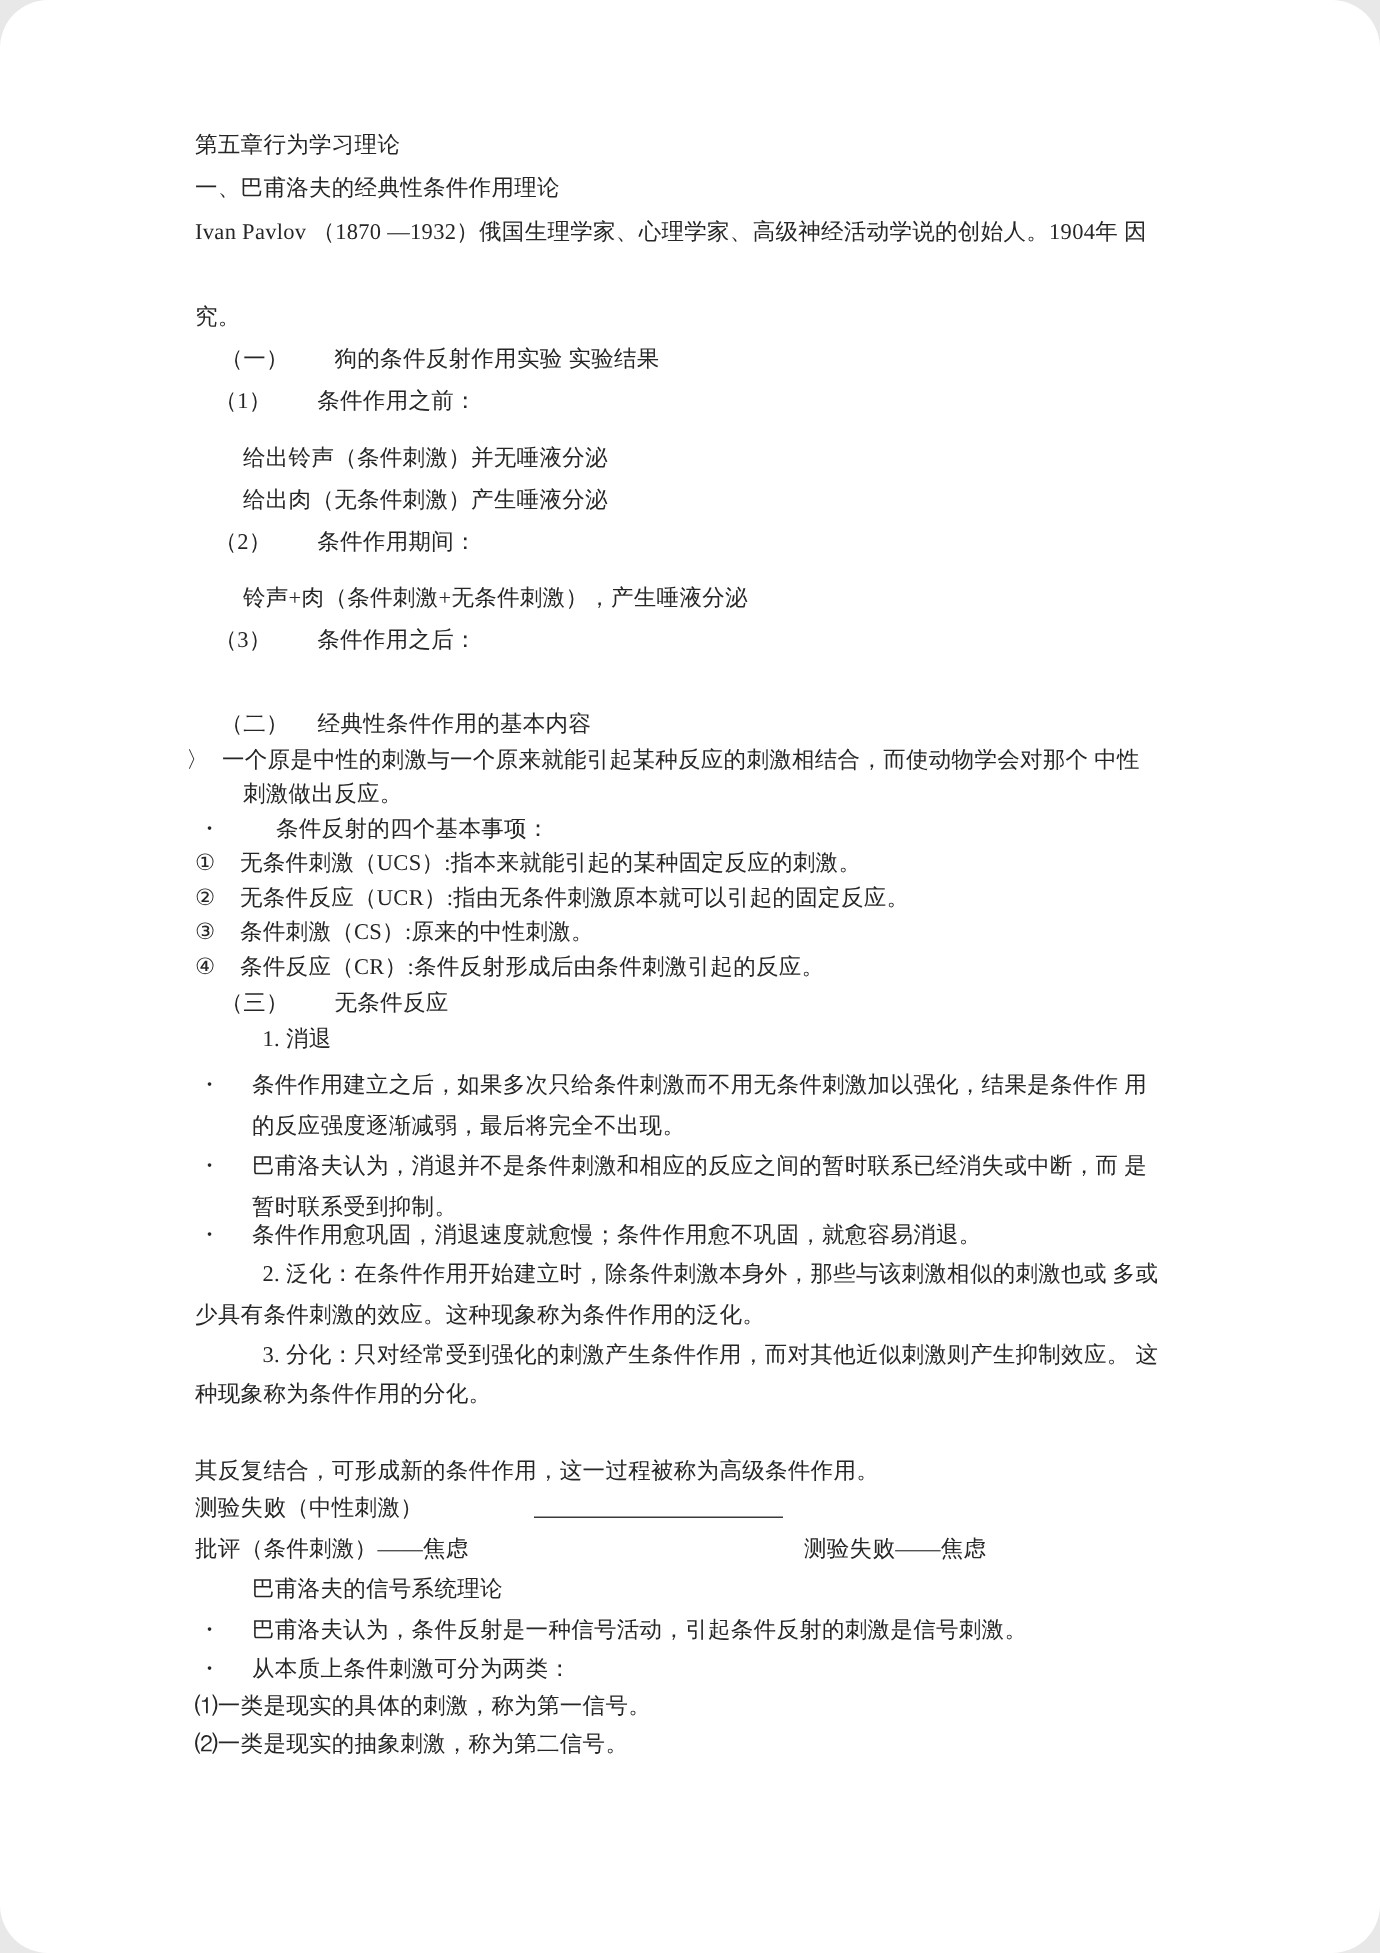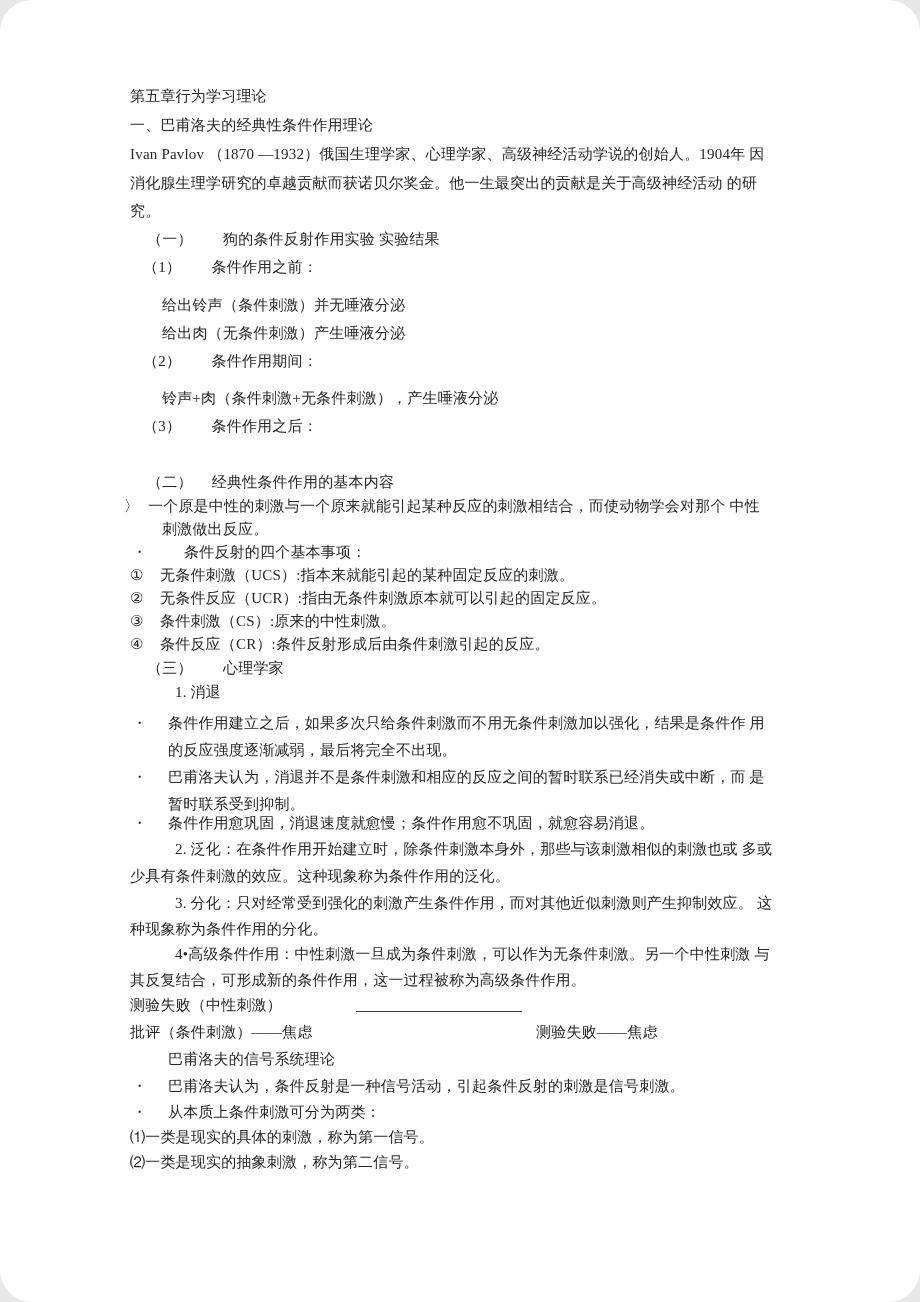--- a/index.html
+++ b/index.html
@@ -40,49 +40,47 @@
     border-bottom:1px solid #3a3a3a;
   }
 </style>
 </head>
 <body>
 
 <div class="page" style="background: rgb(255, 255, 255); color: rgb(38, 38, 38);">
     <div class="line" style="top: 87px;"><span class="txt" style="margin-left: 0px;">第五章行为学习理论</span></div>
     <div class="line" style="top: 116px;"><span class="txt" style="margin-left: 0px;">一、巴甫洛夫的经典性条件作用理论</span></div>
     <div class="line" style="top: 145px;"><span class="txt" style="margin-left: 0px;">Ivan Pavlov （1870 —1932）俄国生理学家、心理学家、高级神经活动学说的创始人。1904年 因</span></div>
-    <div class="line" style="top: 174px;"><span class="txt" style="margin-left: 0px;">消化腺生理学研究的卓越贡献而获诺贝尔奖金。他一生最突出的贡献是关于高级神经活动 的研</span></div>
     <div class="line" style="top: 202px;"><span class="txt" style="margin-left: 0px;">究。</span></div>
     <div class="line" style="top: 230px;"><span class="txt" style="margin-left: 17px;">（一）　　狗的条件反射作用实验 实验结果</span></div>
     <div class="line" style="top: 258px;"><span class="txt" style="margin-left: 13px;">（1）　　条件作用之前：</span></div>
     <div class="line" style="top: 324px;"><span class="txt" style="margin-left: 32px;">给出肉（无条件刺激）产生唾液分泌</span></div>
     <div class="line" style="top: 296px;"><span class="txt" style="margin-left: 32px;">给出铃声（条件刺激）并无唾液分泌</span></div>
     <div class="line" style="top: 352px;"><span class="txt" style="margin-left: 13px;">（2）　　条件作用期间：</span></div>
     <div class="line" style="top: 389px;"><span class="txt" style="margin-left: 32px;">铃声+肉（条件刺激+无条件刺激），产生唾液分泌</span></div>
     <div class="line" style="top: 417px;"><span class="txt" style="margin-left: 13px;">（3）　　条件作用之后：</span></div>
     <div class="line" style="top: 473px;"><span class="txt" style="margin-left: 17px;">（二）　 经典性条件作用的基本内容</span></div>
     <div class="line" style="top: 497px;"><span class="marker" style="left: -6px;">〉</span><span class="txt" style="margin-left: 18px;">一个原是中性的刺激与一个原来就能引起某种反应的刺激相结合，而使动物学会对那个 中性</span></div>
     <div class="line" style="top: 520px;"><span class="txt" style="margin-left: 32px;">刺激做出反应。</span></div>
     <div class="line" style="top: 543px;"><span class="marker" style="left: 2px;">・</span><span class="txt" style="margin-left: 54px;">条件反射的四个基本事项：</span></div>
     <div class="line" style="top: 566px;"><span class="marker" style="left: 0px;">①</span><span class="txt" style="margin-left: 30px;">无条件刺激（UCS）:指本来就能引起的某种固定反应的刺激。</span></div>
     <div class="line" style="top: 589px;"><span class="marker" style="left: 0px;">②</span><span class="txt" style="margin-left: 30px;">无条件反应（UCR）:指由无条件刺激原本就可以引起的固定反应。</span></div>
     <div class="line" style="top: 612px;"><span class="marker" style="left: 0px;">③</span><span class="txt" style="margin-left: 30px;">条件刺激（CS）:原来的中性刺激。</span></div>
     <div class="line" style="top: 635px;"><span class="marker" style="left: 0px;">④</span><span class="txt" style="margin-left: 30px;">条件反应（CR）:条件反射形成后由条件刺激引起的反应。</span></div>
-    <div class="line" style="top: 659px;"><span class="txt" style="margin-left: 17px;">（三）　　心理学家</span></div>
+    <div class="line" style="top: 659px;"><span class="txt" style="margin-left: 17px;">（三）　　无条件反应</span></div>
     <div class="line" style="top: 683px;"><span class="txt" style="margin-left: 45px;">1. 消退</span></div>
     <div class="line" style="top: 714px;"><span class="marker" style="left: 2px;">・</span><span class="txt" style="margin-left: 38px;">条件作用建立之后，如果多次只给条件刺激而不用无条件刺激加以强化，结果是条件作 用</span></div>
     <div class="line" style="top: 741px;"><span class="txt" style="margin-left: 38px;">的反应强度逐渐减弱，最后将完全不出现。</span></div>
     <div class="line" style="top: 768px;"><span class="marker" style="left: 2px;">・</span><span class="txt" style="margin-left: 38px;">巴甫洛夫认为，消退并不是条件刺激和相应的反应之间的暂时联系已经消失或中断，而 是</span></div>
     <div class="line" style="top: 795px;"><span class="txt" style="margin-left: 38px;">暂时联系受到抑制。</span></div>
     <div class="line" style="top: 814px;"><span class="marker" style="left: 2px;">・</span><span class="txt" style="margin-left: 38px;">条件作用愈巩固，消退速度就愈慢；条件作用愈不巩固，就愈容易消退。</span></div>
     <div class="line" style="top: 840px;"><span class="txt" style="margin-left: 45px;">2. 泛化：在条件作用开始建立时，除条件刺激本身外，那些与该刺激相似的刺激也或 多或</span></div>
     <div class="line" style="top: 867px;"><span class="txt" style="margin-left: 0px;">少具有条件刺激的效应。这种现象称为条件作用的泛化。</span></div>
     <div class="line" style="top: 894px;"><span class="txt" style="margin-left: 45px;">3. 分化：只对经常受到强化的刺激产生条件作用，而对其他近似刺激则产生抑制效应。 这</span></div>
     <div class="line" style="top: 920px;"><span class="txt" style="margin-left: 0px;">种现象称为条件作用的分化。</span></div>
-    <div class="line" style="top: 945px;"><span class="txt" style="margin-left: 45px;">4•高级条件作用：中性刺激一旦成为条件刺激，可以作为无条件刺激。另一个中性刺激 与</span></div>
     <div class="line" style="top: 971px;"><span class="txt" style="margin-left: 0px;">其反复结合，可形成新的条件作用，这一过程被称为高级条件作用。</span></div>
     <div class="line" style="top: 996px;"><span class="txt" style="margin-left: 0px;">测验失败（中性刺激）</span><span class="ul" style="left: 226px; width: 166px; border-bottom-color: rgb(58, 58, 58);"></span></div>
     <div class="line" style="top: 1023px;"><span class="txt" style="margin-left: 0px;">批评（条件刺激）——焦虑</span><span class="t2" style="left: 406px;">测验失败——焦虑</span></div>
     <div class="line" style="top: 1050px;"><span class="txt" style="margin-left: 38px;">巴甫洛夫的信号系统理论</span></div>
     <div class="line" style="top: 1077px;"><span class="marker" style="left: 2px;">・</span><span class="txt" style="margin-left: 38px;">巴甫洛夫认为，条件反射是一种信号活动，引起条件反射的刺激是信号刺激。</span></div>
     <div class="line" style="top: 1103px;"><span class="marker" style="left: 2px;">・</span><span class="txt" style="margin-left: 38px;">从本质上条件刺激可分为两类：</span></div>
     <div class="line" style="top: 1128px;"><span class="txt" style="margin-left: 0px;">⑴一类是现实的具体的刺激，称为第一信号。</span></div>
     <div class="line" style="top: 1153px;"><span class="txt" style="margin-left: 0px;">⑵一类是现实的抽象刺激，称为第二信号。</span></div>
   </div>
 

